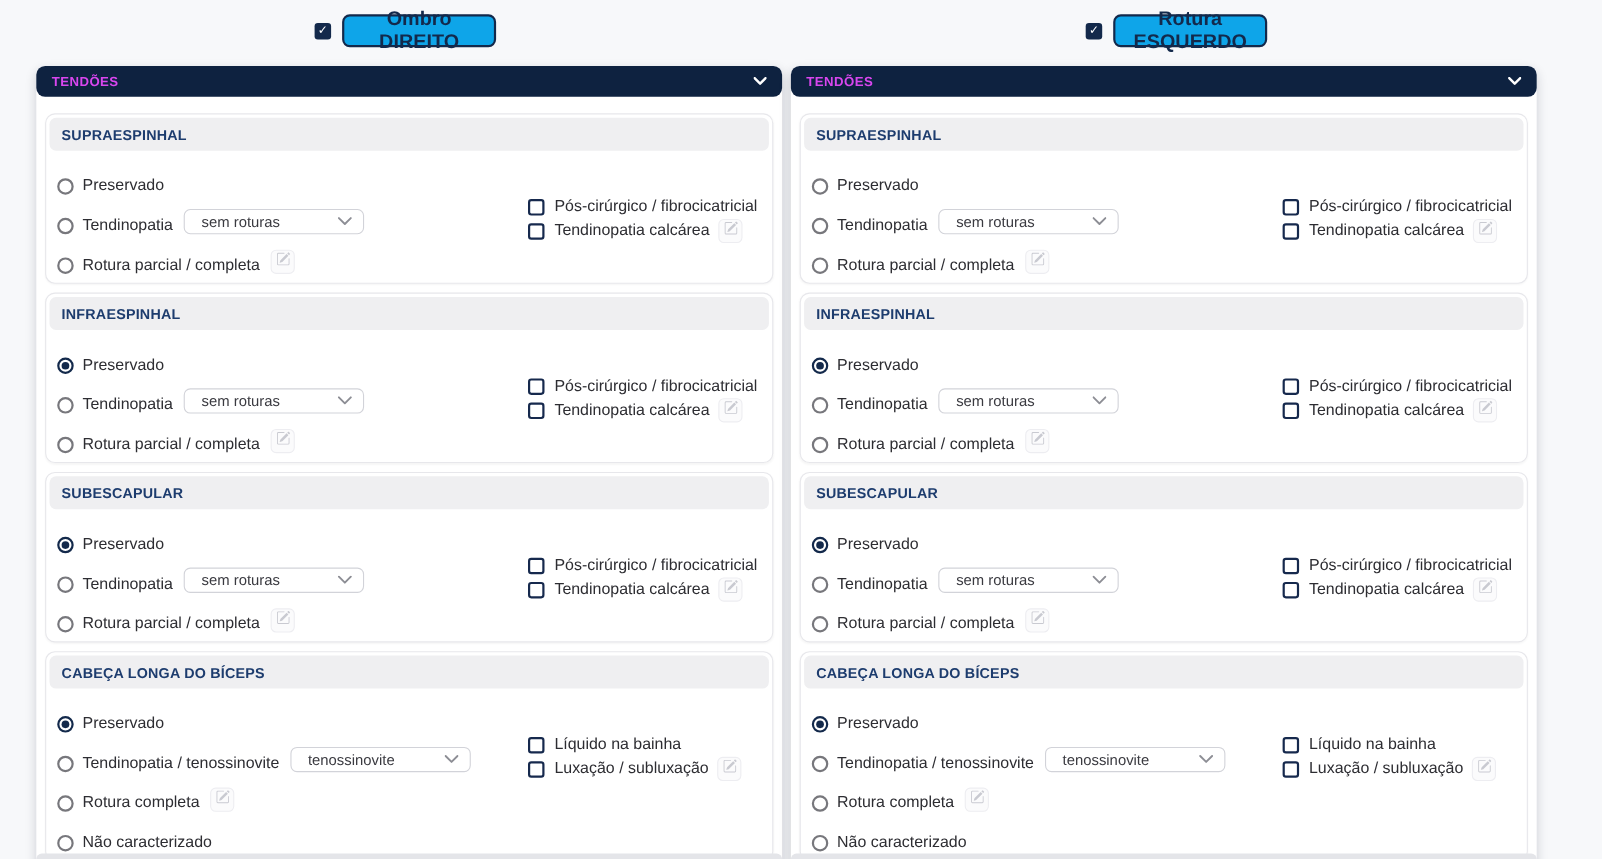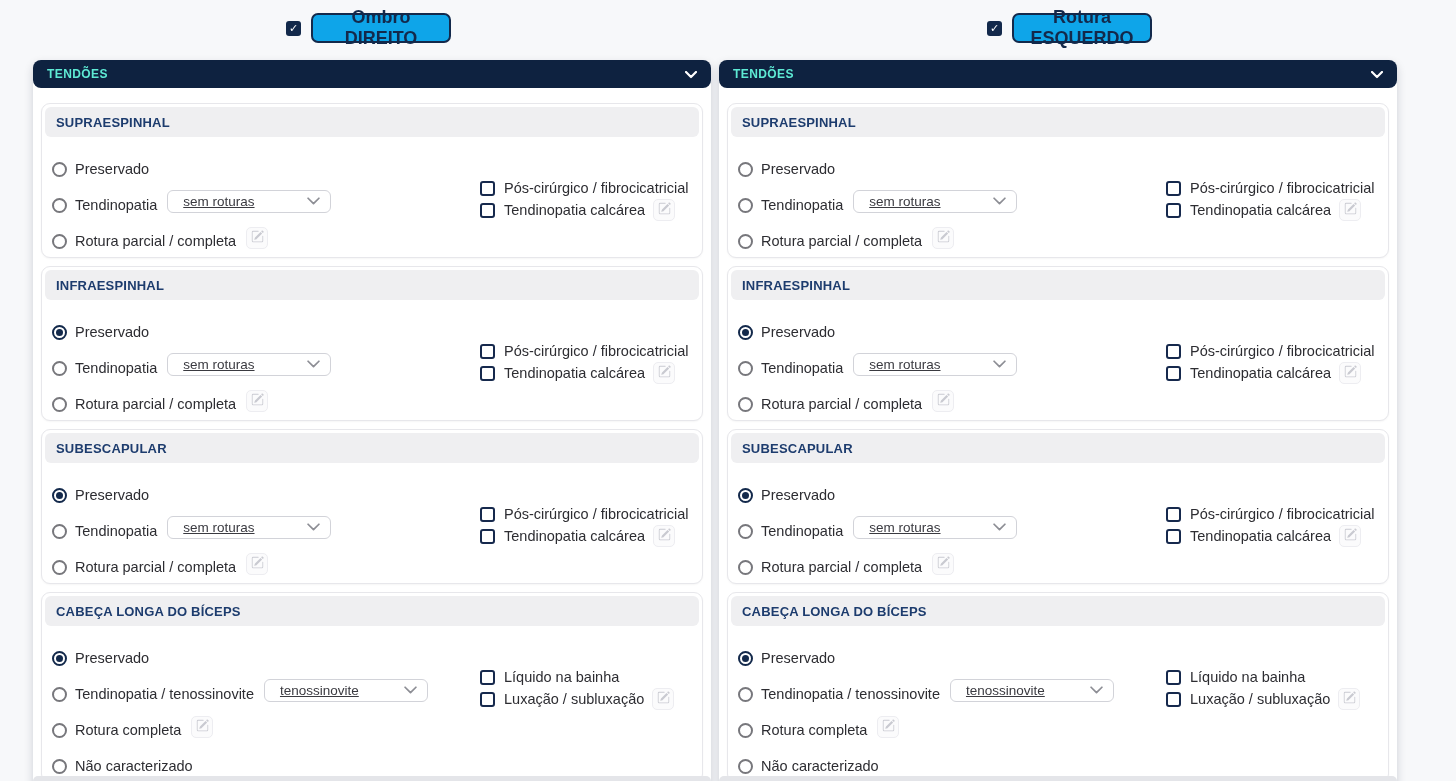--- a/index.html
+++ b/index.html
@@ -38,21 +38,21 @@
   }
   .panel.p0 { left:33px; }
   .panel.p1 { left:719px; }
 
   .panel-header {
     height:28px; background:#0e2240; border-radius:8px;
     display:flex; align-items:center; justify-content:space-between;
     padding:0 14px; cursor:pointer;
   }
   .panel-header .ph-title {
-    color:#5eead4; font-weight:bold; font-size:12px; letter-spacing:.4px;
+    color:#d946ef; font-weight:bold; font-size:12px; letter-spacing:.4px;
   }
   .panel-body { padding:15px 8px 8px 8px; }
 
   
   .card {
     position:relative;
     background:#fff; border:1px solid #e7e7eb; border-radius:9px;
     margin-bottom:8px;
     box-shadow:0 1px 2px rgba(0,0,0,.04);
   }
@@ -74,21 +74,21 @@
     content:""; position:absolute; inset:2px; border-radius:50%; background:#13294b;
   }
   .radio-label { margin-left:8px; font-size:14.5px; color:#2d2d32; }
 
   .select {
     margin-left:10px; width:164px; height:23px;
     border:1px solid #d2d3d9; border-radius:6px; background:#fff;
     display:flex; align-items:center; padding:0 10px 0 15px;
     font-size:13.5px; color:#3a3a40; cursor:pointer;
   }
-  .select .sel-val { flex:1 1 auto;text-decoration:underline; }
+  .select .sel-val { flex:1 1 auto; }
   .select svg { flex:none; }
 
   .edit-btn {
     margin-left:10px; width:22px; height:22px;
     border:1px solid #ededf1; border-radius:5px; background:#fbfbfc;
     display:flex; align-items:center; justify-content:center; cursor:default;
   }
 
   
   .checks { position:absolute; left:438px; top:73px;text-align:center; }

